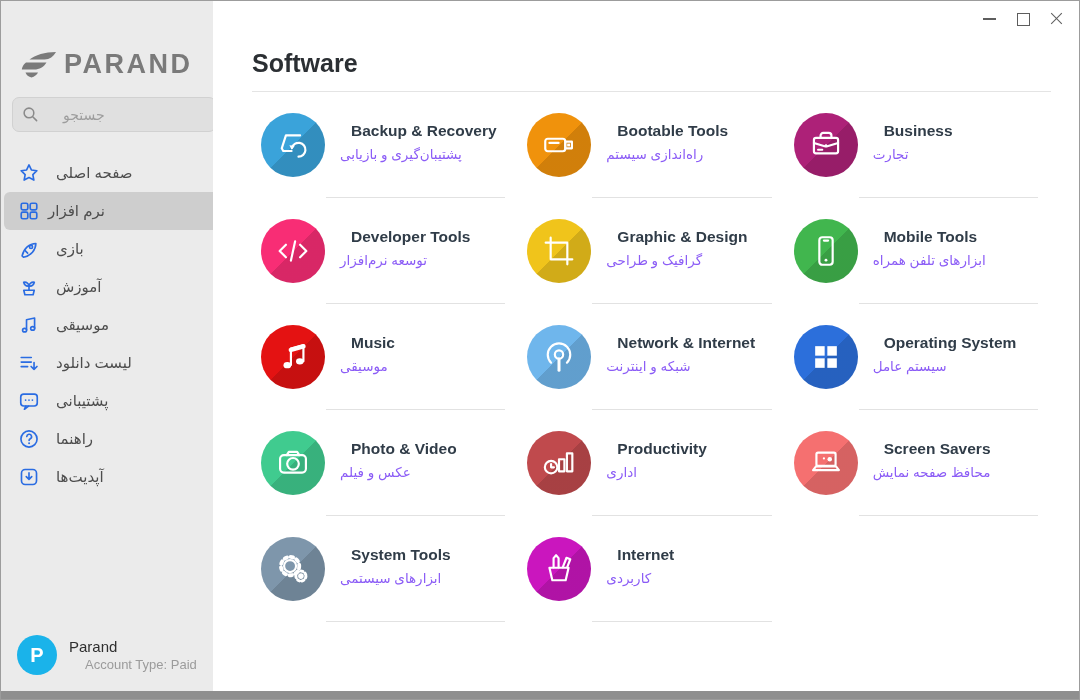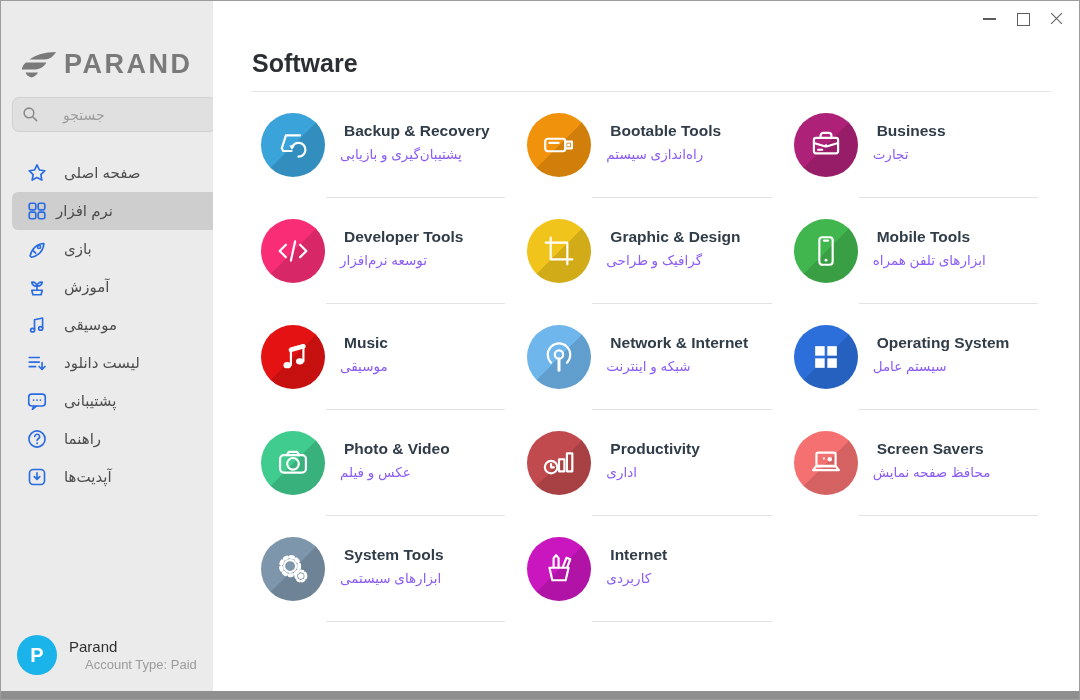--- a/index.html
+++ b/index.html
@@ -19,41 +19,41 @@
   .wc-x.a{transform:rotate(45deg);}
   .wc-x.b{transform:rotate(-45deg);}
 
   
   .sidebar{position:absolute;top:0;left:0;bottom:8px;width:227px;background:#ebebeb;border-right:1px solid #d8d8d8;box-sizing:border-box;}
   .logo{display:flex;align-items:center;gap:7px;margin:48px 0 0 20px;}
   .logo-text{font-size:27px;font-weight:bold;letter-spacing:2.5px;color:#7a7a7a;}
   .search{margin:17px 11px 0 11px;height:29px;background:#e0e0e0;border:1px solid #d1d1d1;border-radius:7px;
     display:flex;align-items:center;gap:24px;padding:2px 9px;cursor:text;}
   .search-ph{color:#9d9d9d;font-size:14px;}
-  .nav{margin-top:22px;padding:0 3px;margin-left:8px;}
+  .nav{margin-top:22px;padding:0 3px;}
   .nav-item{height:38px;display:flex;align-items:center;gap:16px;padding:0 10px 0 14px;color:#4d4d4d;font-size:15px;cursor:pointer;border-radius:6px;}
   .nav-item.active{background:#cecece;gap:8px;}
   .nav-icon{width:22px;height:22px;flex:none;display:flex;align-items:center;justify-content:center;}
   .profile{position:absolute;left:16px;bottom:16px;display:flex;align-items:center;gap:12px;cursor:pointer;}
   .avatar{width:40px;height:40px;border-radius:50%;display:flex;align-items:center;justify-content:center;
     color:#fff;font-size:20px;font-weight:bold;}
   .p-name{color:#2f2f2f;font-size:15px;margin-bottom:2px;}
   .p-type{color:#9b9b9b;font-size:13px;margin-left:16px;}
 
   
   .main{position:absolute;left:212px;top:0;right:0;bottom:8px;padding:48px 28px 8px 39px;box-sizing:border-box;background:#fff;}
   .page-title{margin:0 0 13px 0;font-size:25px;font-weight:bold;color:#2b2f33;}
   .title-divider{border-bottom:1px solid #e4e4e4;}
   .grid{display:grid;grid-template-columns:repeat(3,1fr);grid-auto-rows:106px;}
   .cat-card{position:relative;display:flex;align-items:center;gap:15px;padding-left:9px;cursor:pointer;}
   .cat-card::after{content:"";position:absolute;left:74px;right:13px;bottom:0;border-bottom:1px solid #e2e2e2;}
   .circle{width:64px;height:64px;border-radius:50%;flex:none;display:flex;align-items:center;justify-content:center;
     background-image:linear-gradient(135deg,rgba(0,0,0,0) 50%,rgba(0,0,0,0.13) 50%);}
   .cat-text{transform:translateY(-3px);}
-  .cat-title{margin:0 0 6px 4px;font-size:15.5px;font-weight:bold;color:#303c48;}
+  .cat-title{margin:0 0 6px 11px;font-size:15.5px;font-weight:bold;color:#303c48;}
   .cat-sub{margin:0;font-size:13.5px;color:#8b5cf6;direction:rtl;text-align:left;}
 </style>
 </head>
 <body>
 
 <div class="window">
 
   <div class="titlebar-controls">
     <div class="wc">
         <span class="wc-min"></span>

